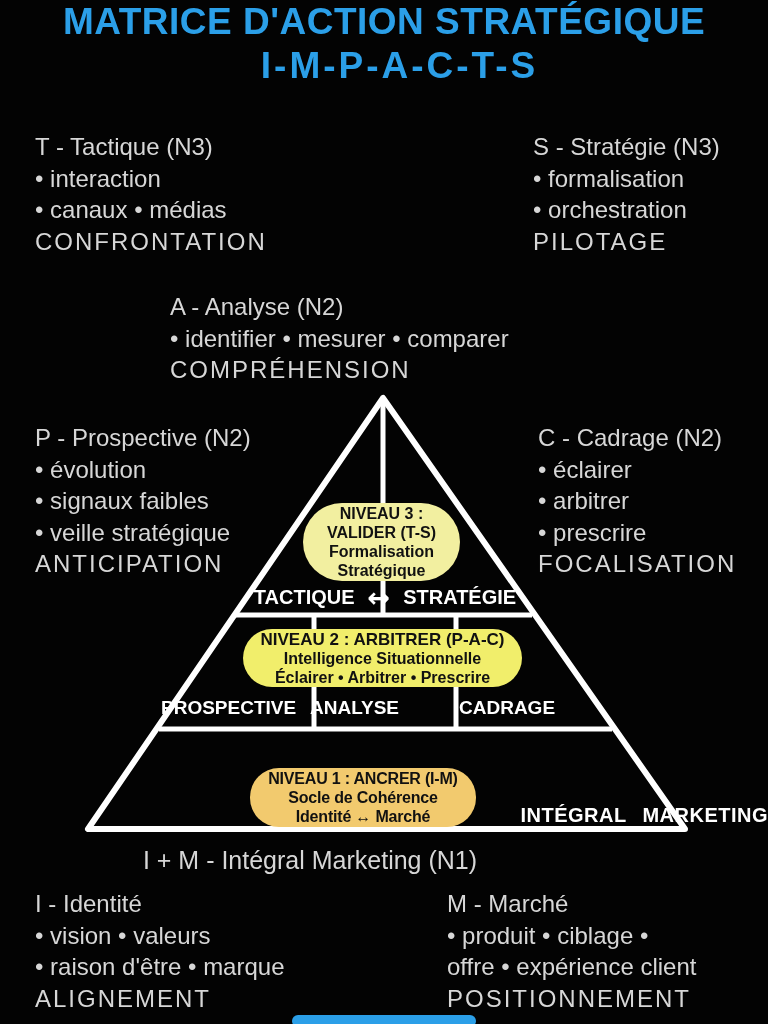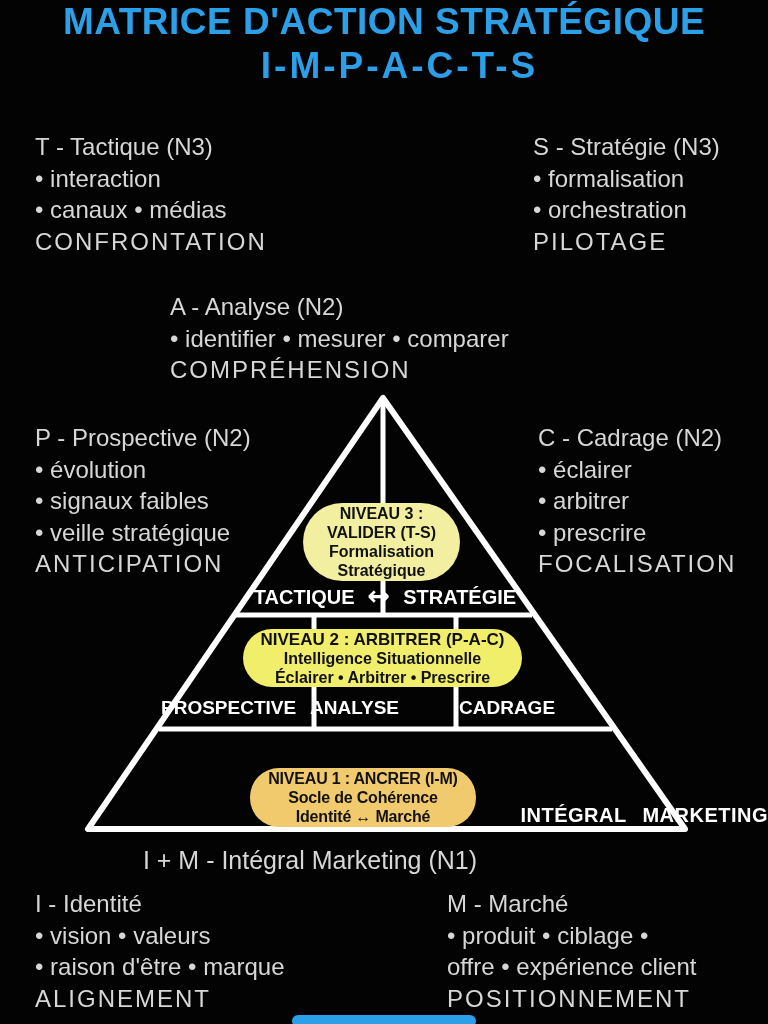--- a/index.html
+++ b/index.html
@@ -24,21 +24,21 @@
     display:flex;flex-direction:column;align-items:center;justify-content:center;
     text-align:center;color:#111;font-weight:bold;z-index:3;
   }
   .pill div{white-space:nowrap;}
   .pill-l3{left:303px;top:503px;width:157px;height:78px;border-radius:40px;background:#f2efa0;font-size:16px;line-height:19px;}
   .pill-l2{left:243px;top:629px;width:279px;height:58px;border-radius:29px;background:#f1ee6b;font-size:16px;line-height:19px;}
   .pill-l2 .big{font-size:17px;}
   .pill-l1{left:250px;top:741px;width:226px;height:59px;border-radius:29px;background:#f2ca6e;font-size:16px;line-height:19px;letter-spacing:-.2px;margin-top:27px;}
   
   .band3{
-    left:240px;top:586px;width:290px;display:flex;justify-content:center;gap:13px;
+    left:240px;top:586px;width:290px;display:flex;align-items:center;justify-content:center;gap:13px;
     color:#fff;font-weight:bold;font-size:20px;z-index:4;white-space:nowrap;
   }
   .band3 .arrow{font-family:"DejaVu Sans",sans-serif;font-size:27px;font-weight:bold;line-height:20px;}
   .col-label{color:#fff;font-weight:bold;font-size:19px;text-align:left;z-index:2;white-space:nowrap;}
   .band1{
     left:0;top:804px;width:768px;text-align:right;color:#fff;font-weight:bold;font-size:20px;
     word-spacing:10px;letter-spacing:.5px;z-index:2;
   }
   
   .caption{left:0;top:846px;width:620px;text-align:center;color:#d7d7d7;font-size:25px;}

